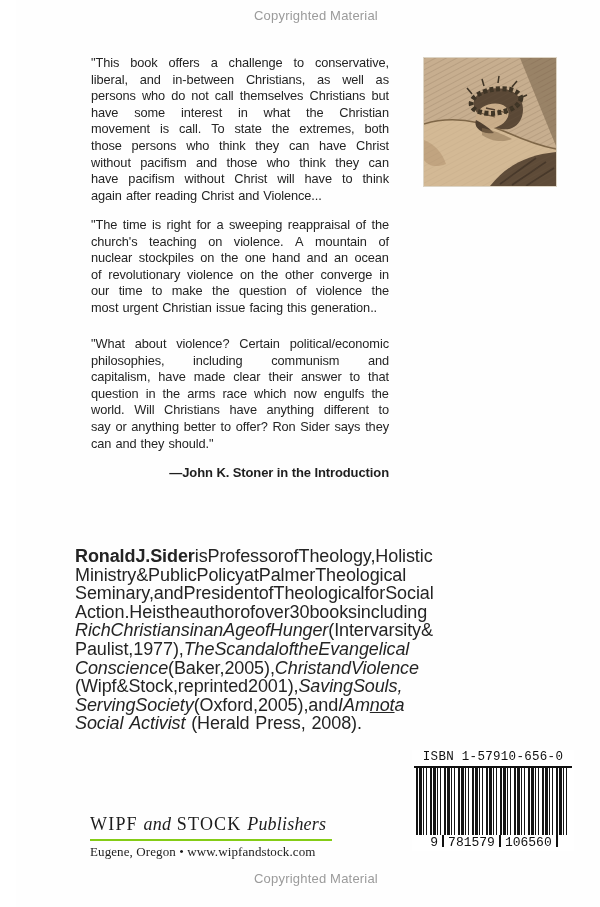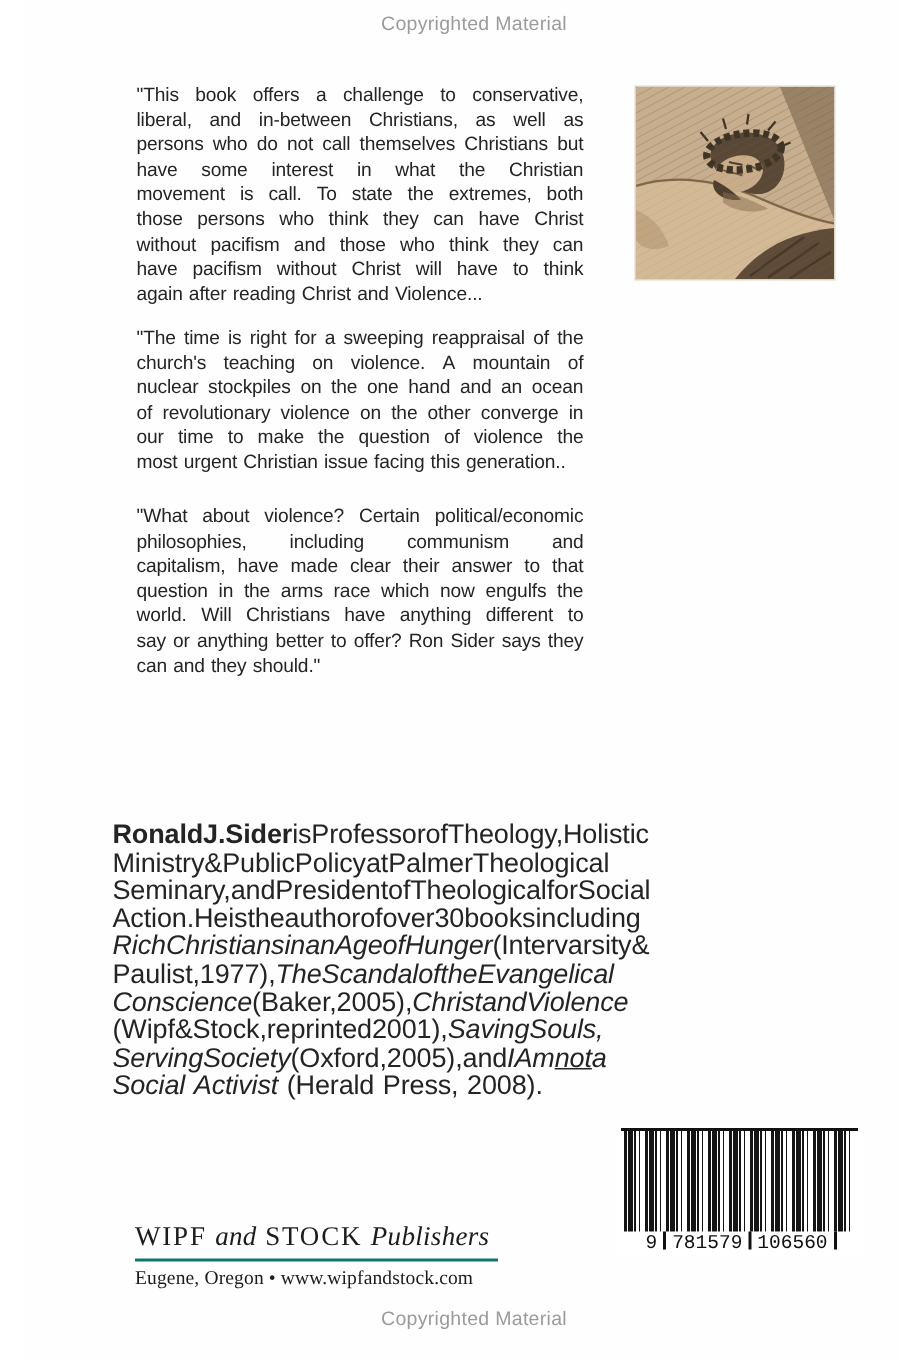--- a/index.html
+++ b/index.html
@@ -33,21 +33,21 @@
   .isbn-rule{height:2px;background:#111;margin:2px 2px 0 2px;}
   .bars{height:67px;margin:0 4px;
         background:repeating-linear-gradient(90deg,#141414 0 2px,#fff 2px 3px,#141414 3px 6px,
                    #fff 6px 7px,#141414 7px 8px,#fff 8px 10px,#141414 10px 11px,#fff 11px 14px);}
   .digits{display:flex;justify-content:center;align-items:flex-start;height:16px;margin-top:0;}
   .dg{font-family:"Liberation Mono",monospace;font-size:13px;color:#101010;padding:0 3px;line-height:15px;}
   .guard{width:2px;height:12px;background:#111;margin:0 1px;}
 
   .publisher-block{position:absolute;left:74px;top:814px;color:#1c1c1c;}
   .pub-name{font-family:"Liberation Serif",serif;font-size:18px;display:inline-block;
-            border-bottom:2px solid #0f766e;padding:0 6px 4px 0;white-space:nowrap;}
+            border-bottom:2px solid #84cc16;padding:0 6px 4px 0;white-space:nowrap;}
   .pub-name span{white-space:pre;}
   .seg-pr{letter-spacing:1.2px;} .seg-pi{font-style:italic;letter-spacing:.2px;}
   .pub-loc{font-family:"Liberation Serif",serif;font-size:13px;margin-top:3px;letter-spacing:.1px;}
 
   .edge-strip{position:absolute;left:592px;top:5px;width:4px;height:902px;border-radius:1px;
         background:linear-gradient(180deg,#efe9cf 0%,#ece6c9 45%,#d8c9a4 55%,#8a7258 63%,
                    #5d584e 72%,#514e47 85%,#37342f 100%);}
 </style>
 </head>
 <body>
@@ -266,20 +266,21 @@
         <span>they</span>
       </div>
       <div class="jline jlast">
         <span>can</span>
         <span>and</span>
         <span>they</span>
         <span>should."</span>
       </div>
     </div>
 
+  <div class="attribution">—John K. Stoner in the Introduction</div>
 
   <div class="bio">
       <div class="jline">
         <span class="seg-b">Ronald</span>
         <span class="seg-b">J.</span>
         <span class="seg-b">Sider</span>
         <span class="seg-n">is</span>
         <span class="seg-n">Professor</span>
         <span class="seg-n">of</span>
         <span class="seg-n">Theology,</span>
@@ -396,20 +397,21 @@
     <path d="M52 62 C49 70 59 77 70 75 C64 69 58 65 52 62 Z" fill="#4e3e2e"></path>
     <path d="M57 55 C61 57 66 57 71 59 M74 52 C77 53 80 54 83 56" stroke="#6e5840" stroke-width="1.3" fill="none"></path>
     <path d="M62 50 C65 51 68 51 71 52" stroke="#4e3e2e" stroke-width="1.4" fill="none"></path>
     <ellipse cx="72" cy="43" rx="25" ry="12" transform="rotate(-8 72 43)" fill="none" stroke="#3e3425" stroke-width="5" stroke-dasharray="4 2.5"></ellipse>
     <path d="M48 36 L43 30 M60 28 L58 21 M74 25 L75 18 M88 29 L93 23 M96 40 L103 37" stroke="#3e3425" stroke-width="1.5" fill="none"></path>
     <path d="M58 70 C70 72 80 77 88 81 C79 85 66 83 58 77 Z" fill="#8a7050" opacity="0.5"></path>
     <rect width="132" height="128" fill="url(#hatch)" opacity="0.14"></rect>
   </svg>
 
   <div class="barcode-block">
+    <div class="isbn-label">ISBN 1-57910-656-0</div>
     <div class="isbn-rule"></div>
     <div class="bars"></div>
     <div class="digits">
       <span class="dg">9</span>
       <span class="guard"></span>
       <span class="dg">781579</span>
       <span class="guard"></span>
       <span class="dg">106560</span>
       <span class="guard"></span>
     </div>

